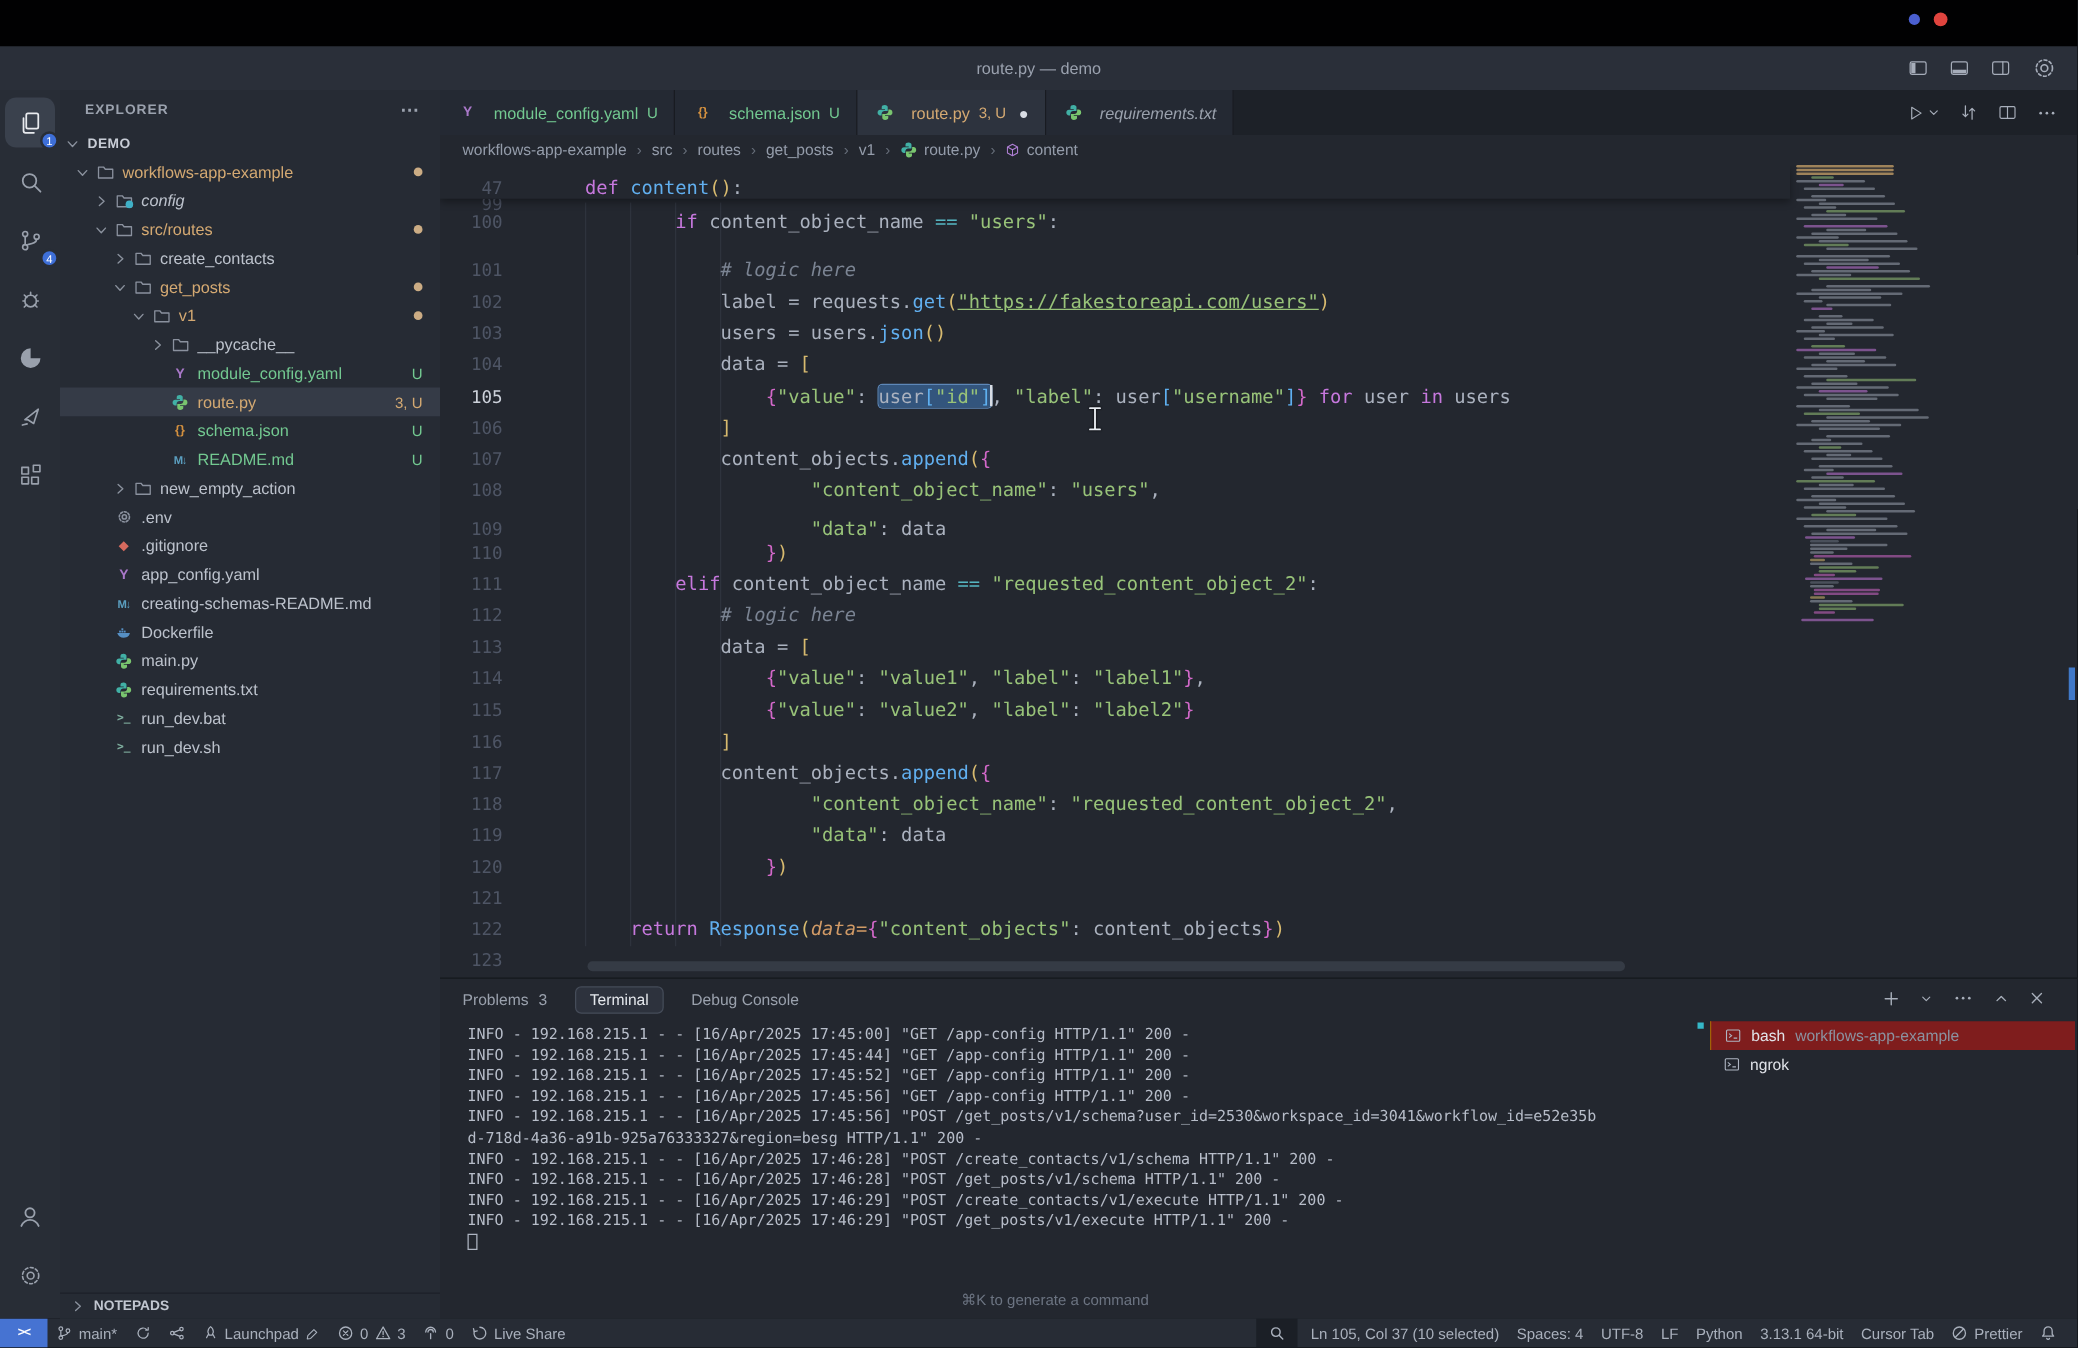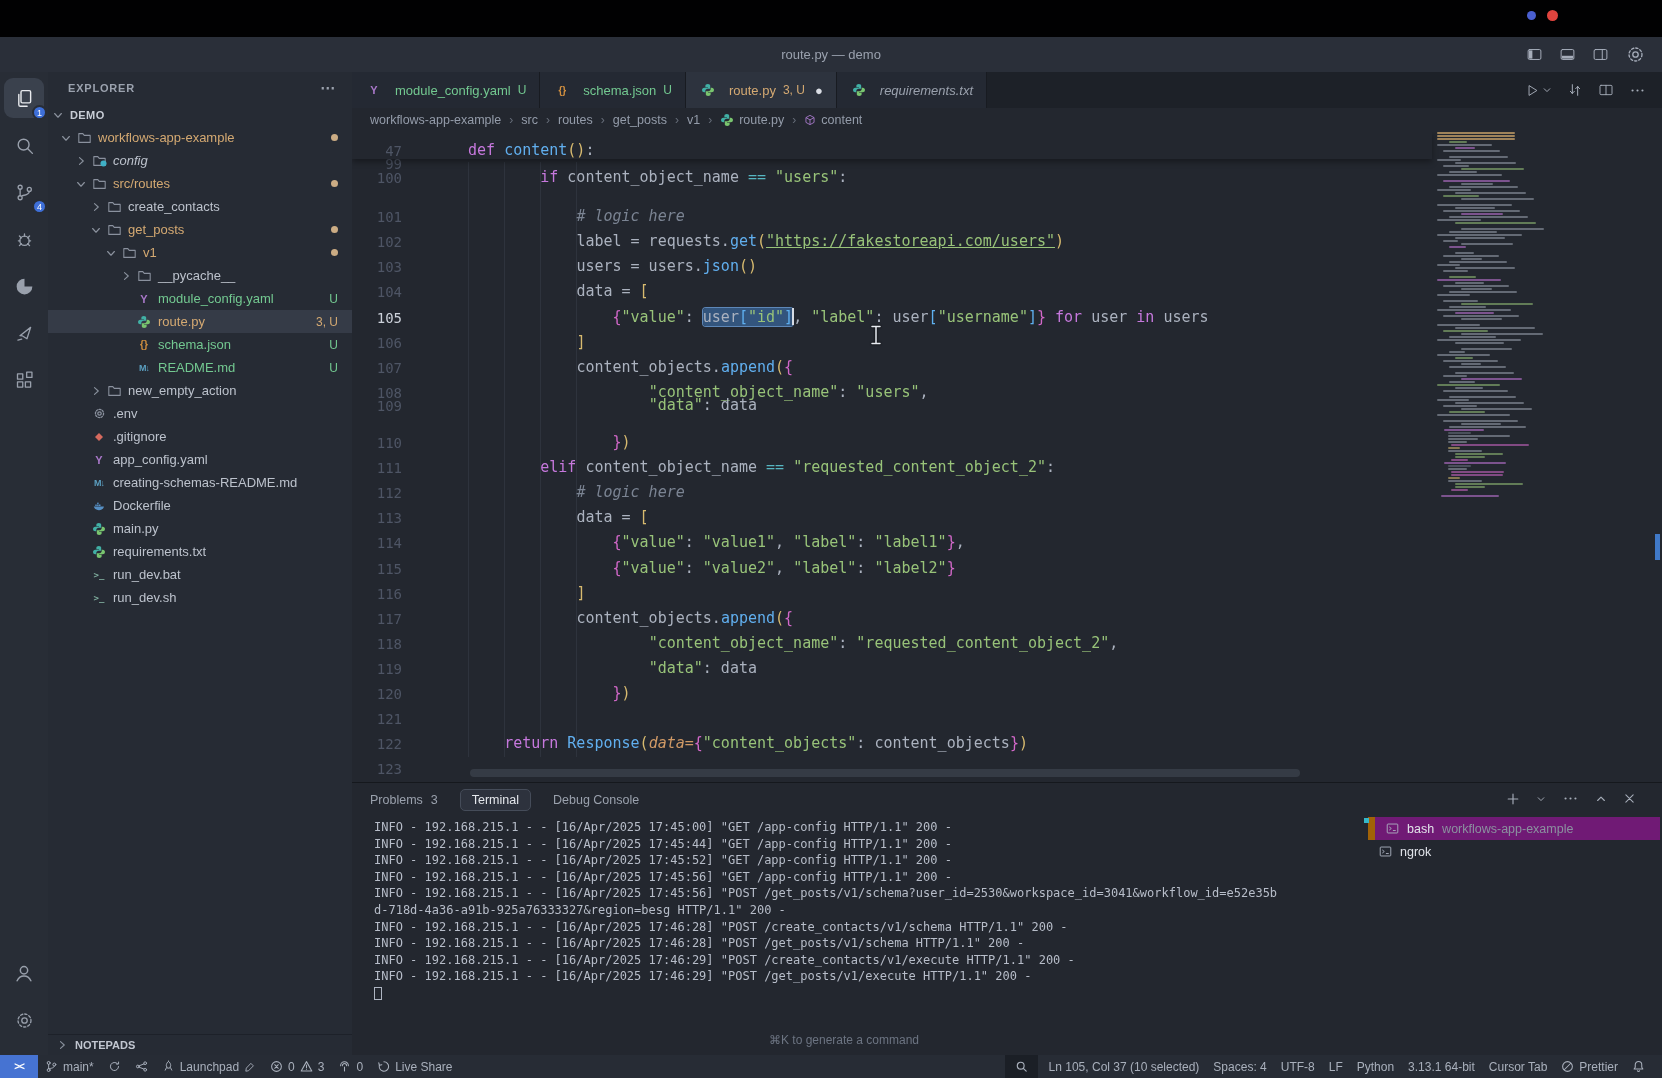--- a/index.html
+++ b/index.html
@@ -89,21 +89,21 @@
   .ptab.active{color:#e4e7ec;border:1px solid #454c59;background:#2d323d;border-radius:5px;padding:3px 11px;}
   #panel-actions{position:absolute;top:7px;right:26px;display:flex;gap:16px;color:#a7aeba;align-items:center;}
   #panel-actions .icon{display:flex;}
   #term-logs{position:absolute;top:36px;left:22px;width:940px;font-family:"DejaVu Sans Mono","Liberation Mono",monospace;font-size:12px;line-height:16.6px;color:#b7bdc9;}
   .tline{white-space:pre;}
   .block-cursor{display:inline-block;width:8px;height:13px;border:1px solid #aeb5c2;margin-top:2px;}
   #term-hint{position:absolute;top:250px;left:22px;width:940px;text-align:center;color:#6c7482;font-size:12px;}
   #term-list{position:absolute;top:34px;left:1016px;width:292px;font-size:12.5px;}
   .trm{display:flex;align-items:center;height:23px;padding-left:11px;gap:8px;color:#e0e3e9;position:relative;}
   .trm .det{color:#8b92a0;}
-  .trm.sel{background:#701a75;border-left:7px solid #a16207;}
+  .trm.sel{background:#7f1d1d;border-left:1px solid #a16207;}
   .trm.sel::before{content:"";position:absolute;left:-11px;top:1px;width:5px;height:5px;background:#35b8c8;}
   .trm .ticonT{display:flex;color:#aeb5c2;}
   #statusbar{position:absolute;bottom:0;left:0;right:0;height:23px;background:#272c35;display:flex;align-items:center;font-size:12px;color:#a9b0bc;}
   #status-left,#status-right{display:flex;align-items:center;height:23px;}
   #status-right{margin-left:auto;padding-right:10px;}
   .sitem{display:flex;align-items:center;gap:5px;padding:0 7px;height:23px;white-space:nowrap;}
   .sitem .icon{display:flex;}
   .sitem.remote{width:38px;background:#4673d2;color:#fff;justify-content:center;font-size:10px;font-weight:bold;letter-spacing:-1px;padding:0;}
   .sitem.boxed{background:#1b1f26;padding:0 10px;margin-right:4px;}
   #mouse{position:absolute;left:870px;top:325px;z-index:99;filter:drop-shadow(0 0 1px #000);}
@@ -681,21 +681,21 @@
             <span class="lc">            <span class="tok-b1">]</span></span>
           </div>
           <div class="crow" style="top: 218.7px;">
             <span class="gut">107</span>
             <span class="lc">            <span class="tok-v">content_objects.</span><span class="tok-fn">append</span><span class="tok-b1">(</span><span class="tok-b2">{</span></span>
           </div>
           <div class="crow" style="top: 243.8px;">
             <span class="gut">108</span>
             <span class="lc">                    <span class="tok-s">"content_object_name"</span><span class="tok-v">: </span><span class="tok-s">"users"</span><span class="tok-v">,</span></span>
           </div>
-          <div class="crow" style="top: 257px;">
+          <div class="crow" style="top: 275px;">
             <span class="gut">109</span>
             <span class="lc">                    <span class="tok-s">"data"</span><span class="tok-v">: data</span></span>
           </div>
           <div class="crow" style="top: 294px;">
             <span class="gut">110</span>
             <span class="lc">                <span class="tok-b2">}</span><span class="tok-b1">)</span></span>
           </div>
           <div class="crow" style="top: 319.1px;">
             <span class="gut">111</span>
             <span class="lc">        <span class="tok-k">elif</span><span class="tok-v"> content_object_name </span><span class="tok-op">==</span><span class="tok-v"> </span><span class="tok-s">"requested_content_object_2"</span><span class="tok-v">:</span></span>

